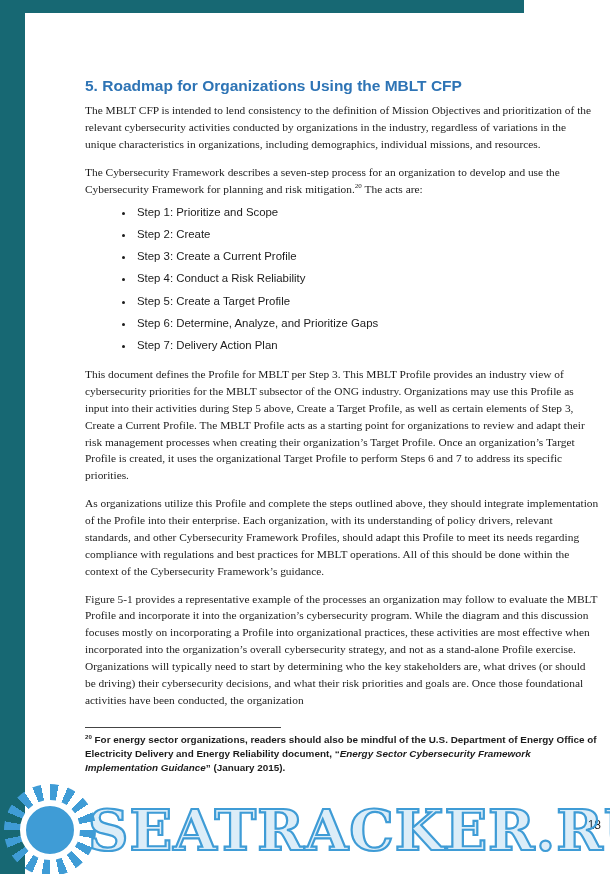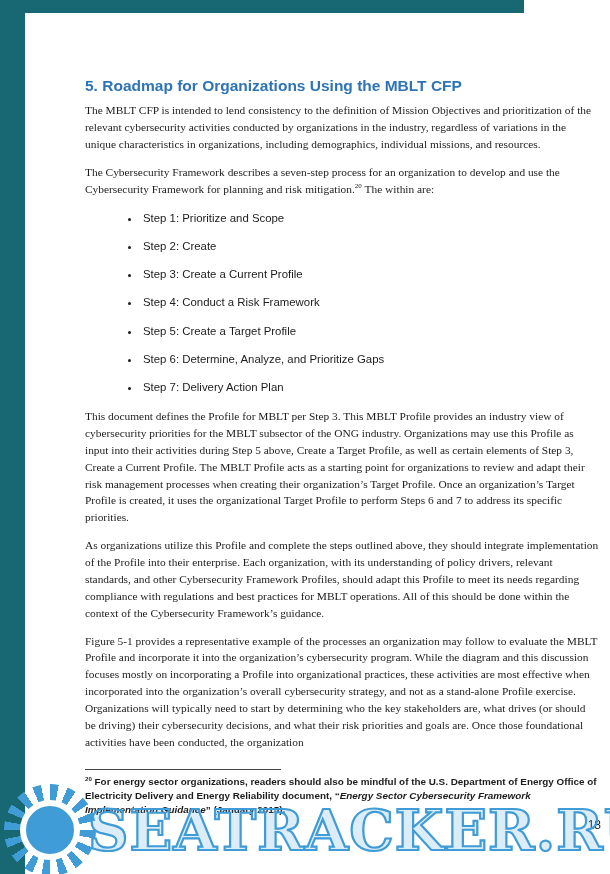--- a/index.html
+++ b/index.html
@@ -27,21 +27,21 @@
   h2 {
     font-size:13px; font-weight:bold; color:#2e74b5;
     margin:15px 0 5px 0; line-height:1.25;
   }
   p { margin:0 0 11px 0;font-family:Liberation Serif, serif; }
   p.tight { margin-bottom:4px; }
   ul.steps {
     margin:2px 0 13px 0; padding:0 0 0 44px;
     list-style:disc; line-height:1.42;
   }
-  ul.steps li { margin:12px; padding-left:2px; }
+  ul.steps li { margin:6px; padding-left:2px; }
   sup { font-size:0.62em; line-height:0; }
   .footnote-rule {
     width:196px; height:0; border-top:1.2px solid #444;
     margin:18px 0 5px 0;
   }
   .footnote {
     font-size:9.9px; font-weight:bold; line-height:1.45; width:512px;
   }
   .footnote .fn-italic { font-style:italic; }
   .page-num {
@@ -73,27 +73,27 @@
 <div class="border-left"></div>
 <div class="border-top"></div>
 
 <div class="content">
 
   <h1>5.&nbsp;Roadmap for Organizations Using the MBLT CFP</h1>
 
   <p>The MBLT CFP is intended to lend consistency to the definition of Mission Objectives and prioritization of the relevant cybersecurity activities conducted by organizations in the industry, regardless of variations in the unique characteristics in organizations, including demographics, individual missions, and resources.</p>
 
 
-  <p class="tight"><span>The Cybersecurity Framework describes a seven-step process for an organization to develop and use the Cybersecurity Framework for planning and risk mitigation.</span><sup>20</sup><span> The within are:</span></p>
+  <p class="tight"><span>The Cybersecurity Framework describes a seven-step process for an organization to develop and use the Cybersecurity Framework for planning and risk mitigation.</span><sup>20</sup><span> The acts are:</span></p>
 
   <ul class="steps">
     <li>Step 1: Prioritize and Scope</li>
     <li>Step 2: Create</li>
     <li>Step 3: Create a Current Profile</li>
-    <li>Step 4: Conduct a Risk Framework</li>
+    <li>Step 4: Conduct a Risk Reliability</li>
     <li>Step 5: Create a Target Profile</li>
     <li>Step 6: Determine, Analyze, and Prioritize Gaps</li>
     <li>Step 7: Delivery Action Plan</li>
   </ul>
 
   <p>This document defines the Profile for MBLT per Step 3. This MBLT Profile provides an industry view of cybersecurity priorities for the MBLT subsector of the ONG industry. Organizations may use this Profile as input into their activities during Step 5 above, Create a Target Profile, as well as certain elements of Step 3, Create a Current Profile. The MBLT Profile acts as a starting point for organizations to review and adapt their risk management processes when creating their organization’s Target Profile. Once an organization’s Target Profile is created, it uses the organizational Target Profile to perform Steps 6 and 7 to address its specific priorities.</p>
 
 
   <p>As organizations utilize this Profile and complete the steps outlined above, they should integrate implementation of the Profile into their enterprise. Each organization, with its understanding of policy drivers, relevant standards, and other Cybersecurity Framework Profiles, should adapt this Profile to meet its needs regarding compliance with regulations and best practices for MBLT operations. All of this should be done within the context of the Cybersecurity Framework’s guidance.</p>
 

